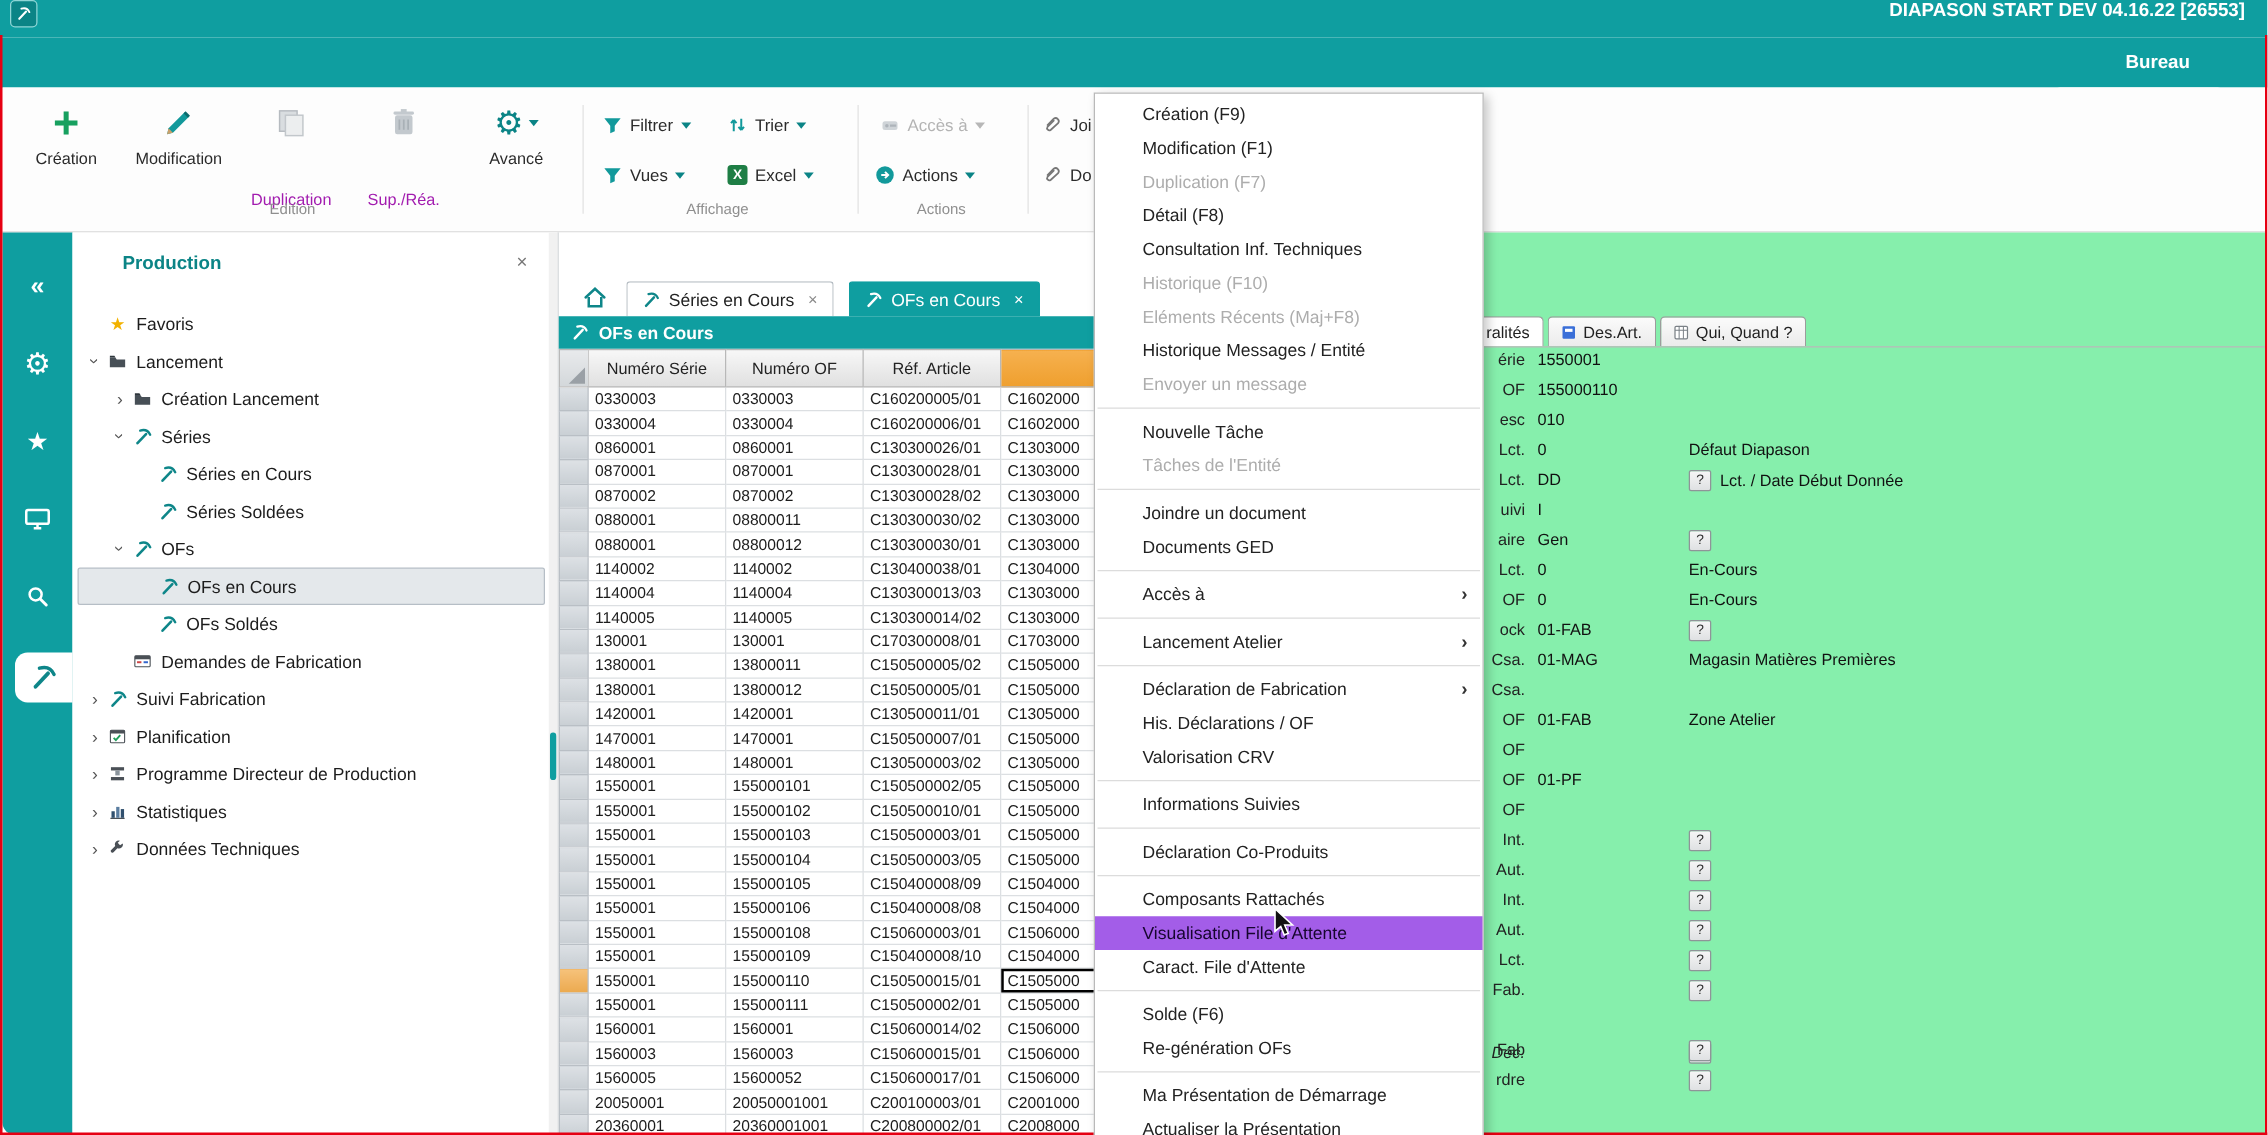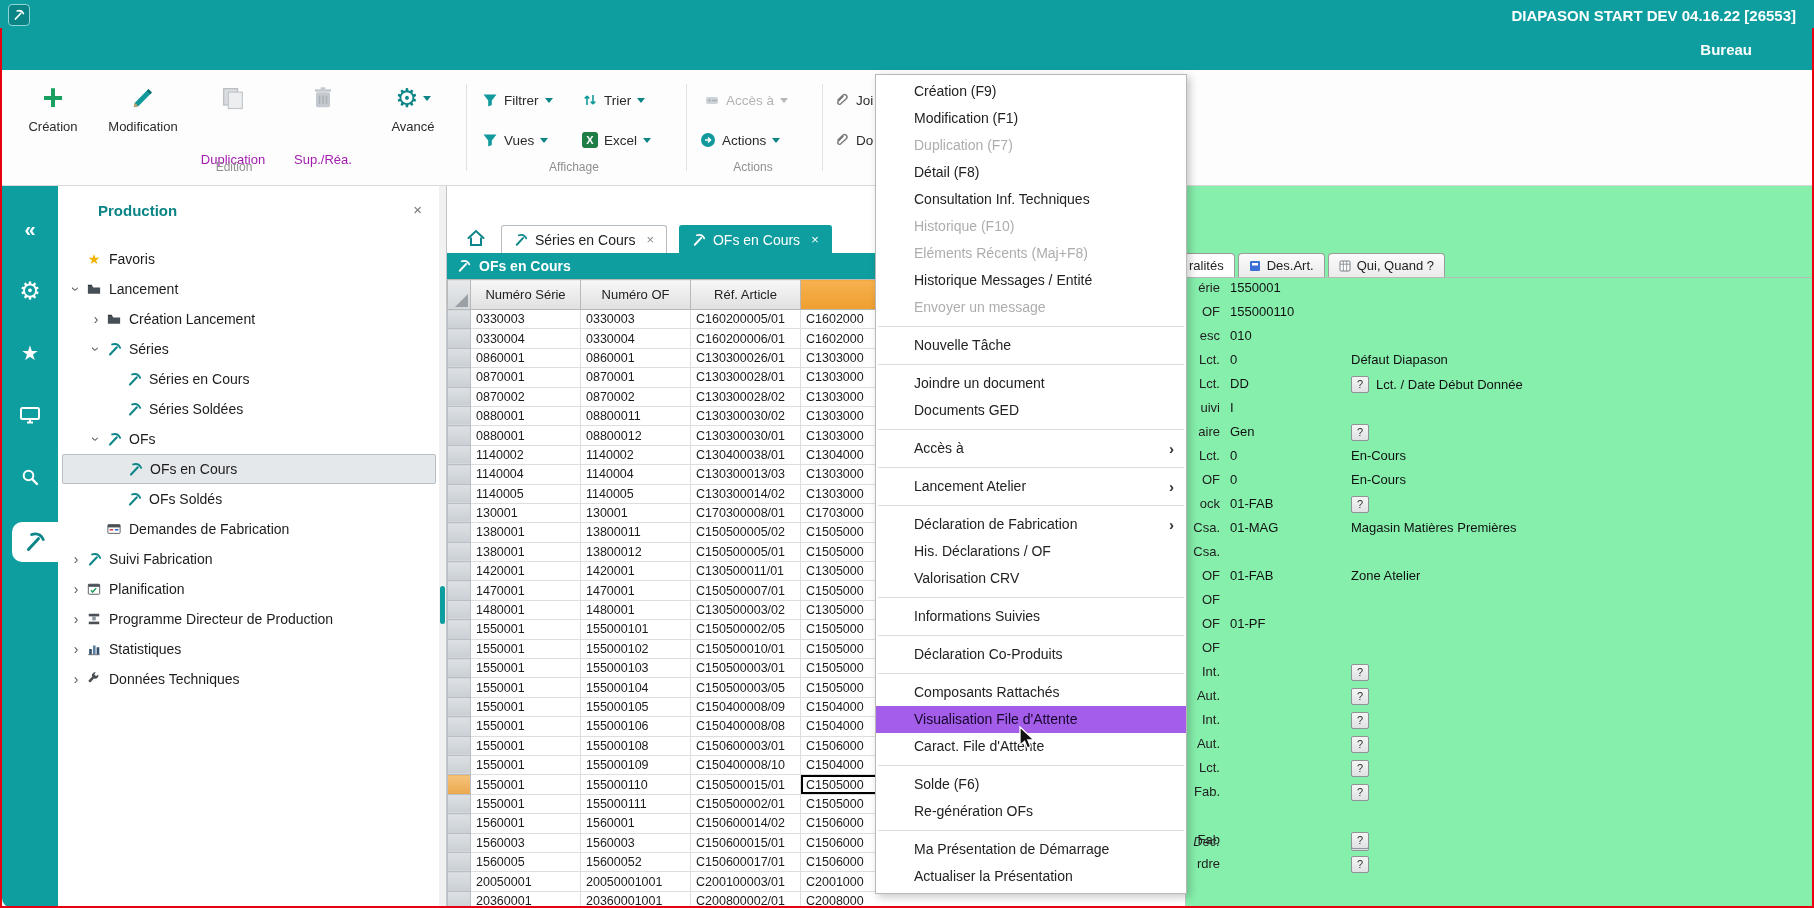--- a/index.html
+++ b/index.html
@@ -3,21 +3,21 @@
 <meta charset="utf-8">
 <style>
   :root{
     --teal:#0f9ea0;
     --teal-dark:#0b8486;
     --red:#e60012;
   }
   html,body{margin:0;padding:0;width:1814px;height:908px;overflow:hidden;
     font-family:"Liberation Sans","DejaVu Sans",sans-serif;background:#fff;position:relative;}
   
-  .titlebar{position:absolute;left:0;top:0;width:100%;height:30px;background:var(--teal);display:flex;align-items:center;}
+  .titlebar{position:absolute;left:0;top:0;width:100%;height:30px;background:var(--teal);display:flex;}
   .appicon{width:20px;height:20px;margin-left:8px;border-radius:4px;background:var(--teal-dark);
     border:1px solid #8fd6d6;display:flex;align-items:center;justify-content:center;}
   .wintitle{position:absolute;right:18px;color:#fff;font-weight:bold;font-size:15px;}
   
   .menubar{position:absolute;left:0;top:30px;width:100%;height:40px;background:var(--teal);
     display:flex;align-items:flex-end;padding-left:90px;box-sizing:border-box;flex-direction:column;}
   .mtab{height:40px;line-height:40px;padding:0 28px;margin-right:34px;color:#fff;font-weight:bold;font-size:15px;cursor:default;}
   .mtab.active{background:#fff;color:#1c1c1c;height:35px;line-height:35px;border-radius:6px 6px 0 0;}
   
   .ribbon{position:absolute;left:2px;top:70px;width:1810px;height:116px;background:#fdfdfd;border-bottom:1px solid #d8d8d8;box-sizing:border-box;}
@@ -888,20 +888,21 @@
     <div class="mitem">Modification (F1)</div>
     <div class="mitem disabled">Duplication (F7)</div>
     <div class="mitem">Détail (F8)</div>
     <div class="mitem">Consultation Inf. Techniques</div>
     <div class="mitem disabled">Historique (F10)</div>
     <div class="mitem disabled">Eléments Récents (Maj+F8)</div>
     <div class="mitem">Historique Messages / Entité</div>
     <div class="mitem disabled">Envoyer un message</div>
     <div class="msep"></div>
     <div class="mitem">Nouvelle Tâche</div>
+    <div class="mitem disabled">Tâches de l'Entité</div>
     <div class="msep"></div>
     <div class="mitem">Joindre un document</div>
     <div class="mitem">Documents GED</div>
     <div class="msep"></div>
     <div class="mitem">Accès à<span class="sub">›</span></div>
     <div class="msep"></div>
     <div class="mitem">Lancement Atelier<span class="sub">›</span></div>
     <div class="msep"></div>
     <div class="mitem">Déclaration de Fabrication<span class="sub">›</span></div>
     <div class="mitem">His. Déclarations / OF</div>

